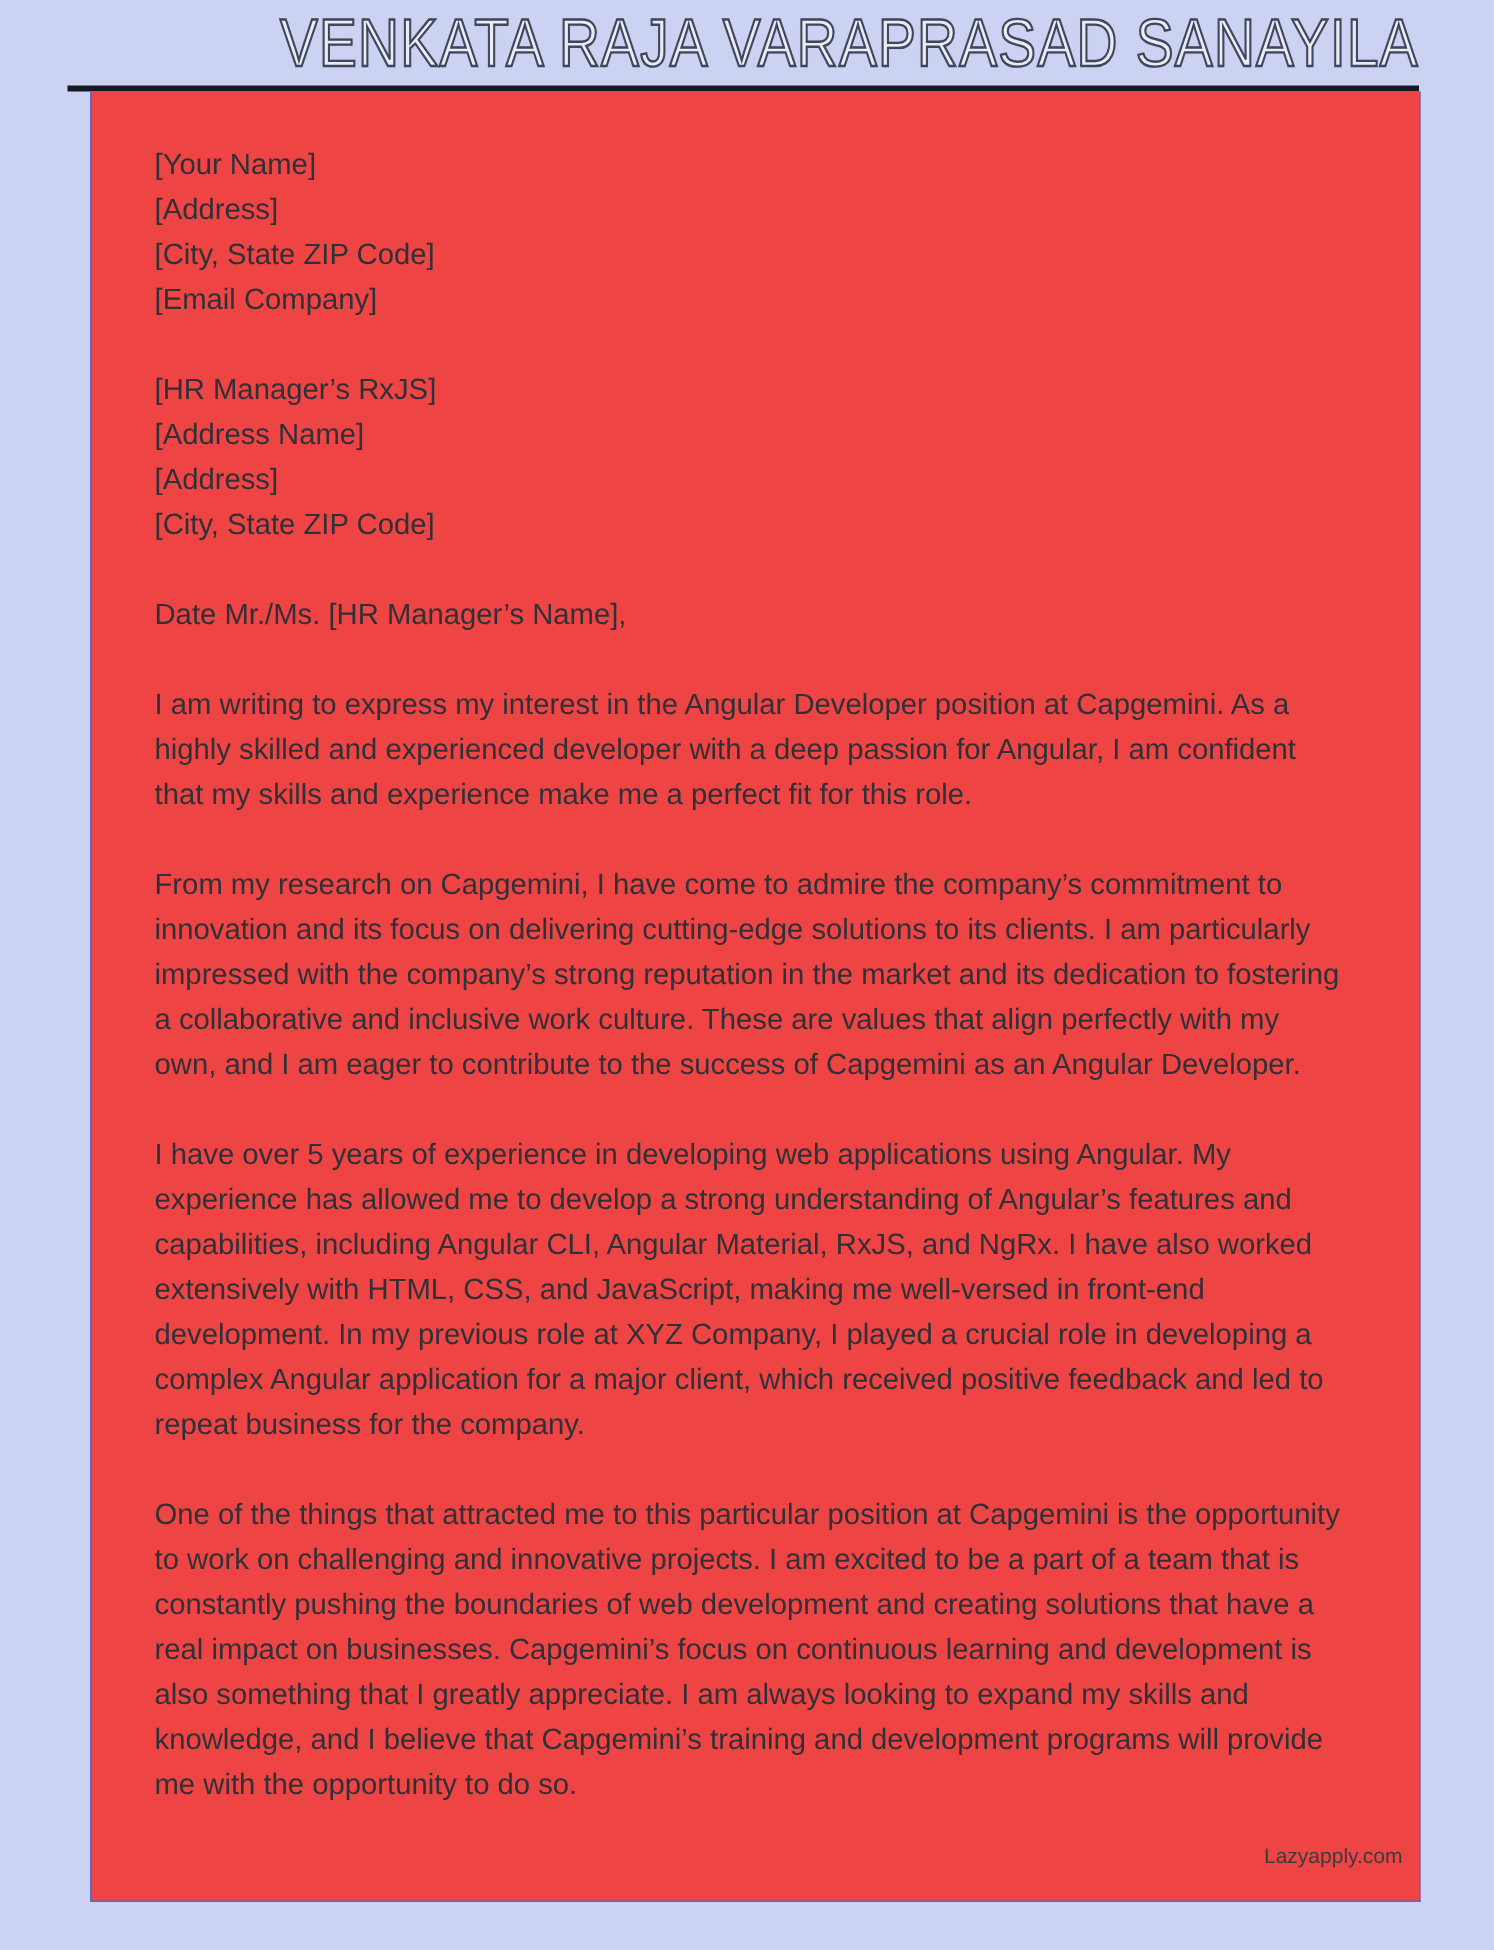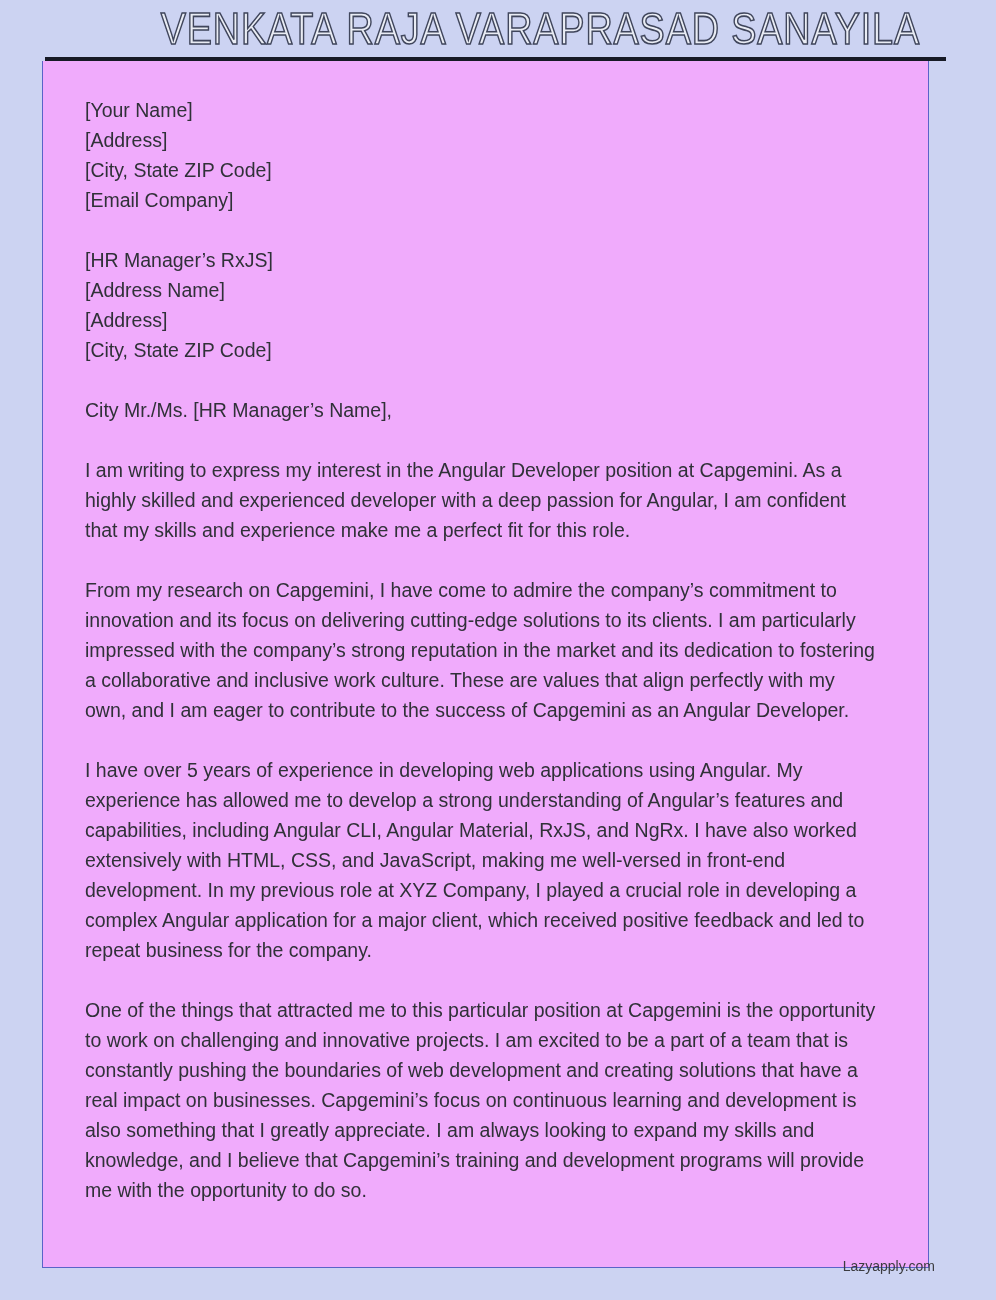--- a/index.html
+++ b/index.html
@@ -9,23 +9,24 @@
     height: 1300px;
     background: #ccd3f2;
     font-family: "Liberation Sans", "DejaVu Sans", sans-serif;
     position: relative;
     overflow: hidden;
   }
 
   .header {
     position: absolute;
     top: 2px;
-    left: 16px;
+    left: 0;
     right: 50px;
     height: 56px;
+    text-align: right;
     white-space: nowrap;
   }
   .title {
     display: inline-block;
     font-size: 45px;
     line-height: 54px;
     font-weight: 400;
     letter-spacing: 1px;
     color: #e9ecf4;
     -webkit-text-stroke: 1.6px #40465c;
@@ -39,41 +40,41 @@
     top: 57px;
     left: 45px;
     width: 901px;
     height: 4px;
     background: #171a26;
   }
 
   .page {
     position: absolute;
     top: 61px;
-    left: 42px;
+    left: 60px;
     width: 887px;
     height: 1207px;
-    background: #f0abfc;
+    background: #ef4444;
     border: 1px solid #5a63c8;
     border-top: none;
     padding: 34px 48px 0 42px;
     overflow: hidden;
     color: #303138;
     font-size: 19.5px;
     line-height: 30px;
   }
 
   .block { margin: 0 0 30px 0; }
   .line  { height: 30px; }
   .para  { margin: 0 0 30px 0; }
 
   .watermark {
     position: absolute;
     right: 61px;
-    bottom: 26px;
+    bottom: 55px;
     font-size: 14px;
     line-height: 16px;
     color: #3c3c40;
   }
 </style>
 </head>
 <body>
 
 <div class="header">
   <span class="title">VENKATA RAJA VARAPRASAD SANAYILA</span>
@@ -90,21 +91,21 @@
     <div class="line">[Email Company]</div>
   </div>
 
   <div class="block">
     <div class="line">[HR Manager’s RxJS]</div>
     <div class="line">[Address Name]</div>
     <div class="line">[Address]</div>
     <div class="line">[City, State ZIP Code]</div>
   </div>
 
-  <p class="para">City Mr./Ms. [HR Manager’s Name],</p>
+  <p class="para">Date Mr./Ms. [HR Manager’s Name],</p>
 
   <p class="para">I am writing to express my interest in the Angular Developer position at Capgemini. As a highly skilled and experienced developer with a deep passion for Angular, I am confident that my skills and experience make me a perfect fit for this role.</p>
   <p class="para">From my research on Capgemini, I have come to admire the company’s commitment to innovation and its focus on delivering cutting-edge solutions to its clients. I am particularly impressed with the company’s strong reputation in the market and its dedication to fostering a collaborative and inclusive work culture. These are values that align perfectly with my own, and I am eager to contribute to the success of Capgemini as an Angular Developer.</p>
   <p class="para">I have over 5 years of experience in developing web applications using Angular. My experience has allowed me to develop a strong understanding of Angular’s features and capabilities, including Angular CLI, Angular Material, RxJS, and NgRx. I have also worked extensively with HTML, CSS, and JavaScript, making me well-versed in front-end development. In my previous role at XYZ Company, I played a crucial role in developing a complex Angular application for a major client, which received positive feedback and led to repeat business for the company.</p>
   <p class="para">One of the things that attracted me to this particular position at Capgemini is the opportunity to work on challenging and innovative projects. I am excited to be a part of a team that is constantly pushing the boundaries of web development and creating solutions that have a real impact on businesses. Capgemini’s focus on continuous learning and development is also something that I greatly appreciate. I am always looking to expand my skills and knowledge, and I believe that Capgemini’s training and development programs will provide me with the opportunity to do so.</p>
 
 </div>
 
 <div class="watermark">Lazyapply.com</div>
 

